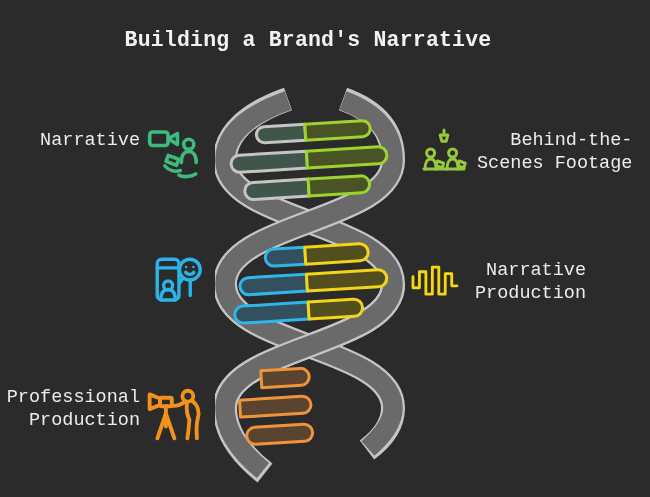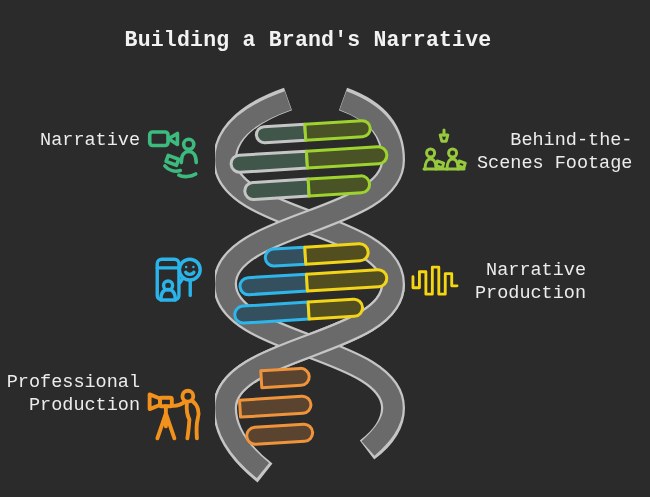--- a/index.html
+++ b/index.html
@@ -132,21 +132,21 @@
   </svg>
 
   <svg class="icon ic-yellow" style="left:410px; top:263px" width="50" height="38" viewBox="0 0 26 20">
     <path d="M1.4,7.2 V13 H4.8 V4.6 H8.2 V16.4 H11.6 V2.2 H15 V16.4 H18.4 V5.6 H21.8 V12 H24.6"></path>
   </svg>
   <div class="label label-right" style="left:475px; top:259px">
     <div>Narrative</div>
     <div>Production</div>
   </div>
 
-  <div class="label label-left" style="right:510px; top:371px">
+  <div class="label label-left" style="right:510px; top:386px">
     <div>Professional</div>
     <div>Production</div>
   </div>
   <svg class="icon ic-orange" style="left:146px; top:385px" width="62" height="57" viewBox="0 0 24 22">
     <path d="M5.4,5.2 L1.4,3.6 L1.4,9.3 L5.4,7.7 Z"></path>
     <rect x="5.4" y="4.9" width="4.6" height="3.3" rx="0.6"></rect>
     <path d="M7.7,8.2 V11 M7.7,11 L4.4,20.6 M7.7,11 L11,20.6 M7.7,11 V16"></path>
     <circle cx="16.2" cy="4.3" r="2.1"></circle>
     <path d="M14.9,6.6 C13.2,7.8 11.8,8.2 10.2,8"></path>
     <path d="M17.8,6 C20.2,7.8 20.8,10.6 20,13.2 C19.6,14.6 19.5,17.6 19.7,20.6"></path>

